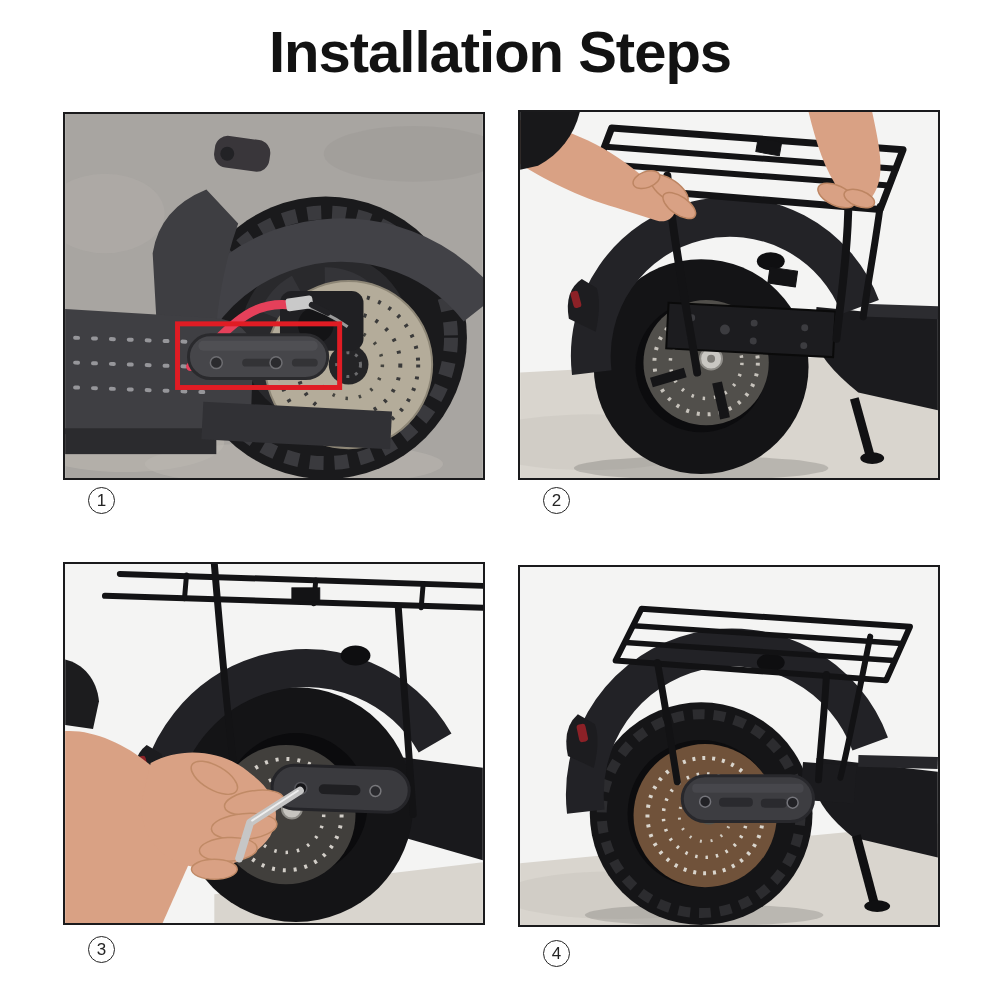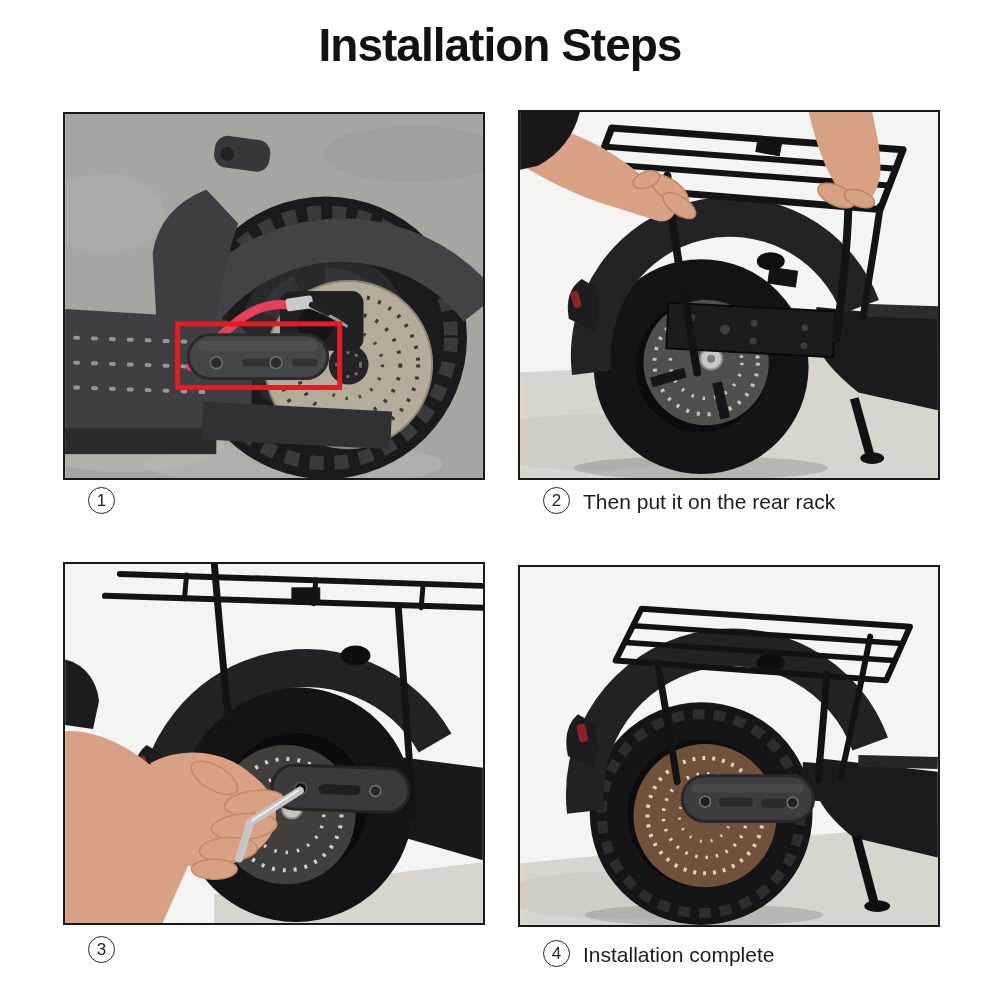--- a/index.html
+++ b/index.html
@@ -2,21 +2,21 @@
 <html><head>
 <meta charset="utf-8">
 <style>
   html,body{margin:0;padding:0;}
   body{
     width:1000px;height:1000px;background:#ffffff;position:relative;
     font-family:"Liberation Sans", sans-serif;color:#1c1c1c;overflow:hidden;
   }
   .title{
     position:absolute;top:18px;left:0;width:1000px;text-align:center;
-    font-size:46px;font-weight:bold;letter-spacing:-1px;color:#121212;
+    font-size:58px;font-weight:bold;letter-spacing:-1px;color:#121212;
   }
   .photo{
     position:absolute;border:2px solid #1a1a1c;overflow:hidden;background:#f0f0ef;
   }
   .photo svg{display:block;}
   #photo1{left:63px;top:112px;width:418px;height:364px;}
   #photo2{left:518px;top:110px;width:418px;height:366px;}
   #photo3{left:63px;top:562px;width:418px;height:359px;}
   #photo4{left:518px;top:565px;width:418px;height:358px;}
   .caption{
@@ -280,21 +280,19 @@
       <ellipse cx="359" cy="341" rx="13" ry="6" fill="#0f0f11"></ellipse>
     </g>
   </svg>
 </div>
 
 <div class="caption" id="cap1">
   <span class="num">1</span>
 </div>
 <div class="caption" id="cap2">
   <span class="num">2</span>
-  <span class="txt">Then put it on the rear rack</span>
 </div>
 <div class="caption" id="cap3">
   <span class="num">3</span>
 </div>
 <div class="caption" id="cap4">
   <span class="num">4</span>
-  <span class="txt">Installation complete</span>
 </div>
 
 </body></html>

